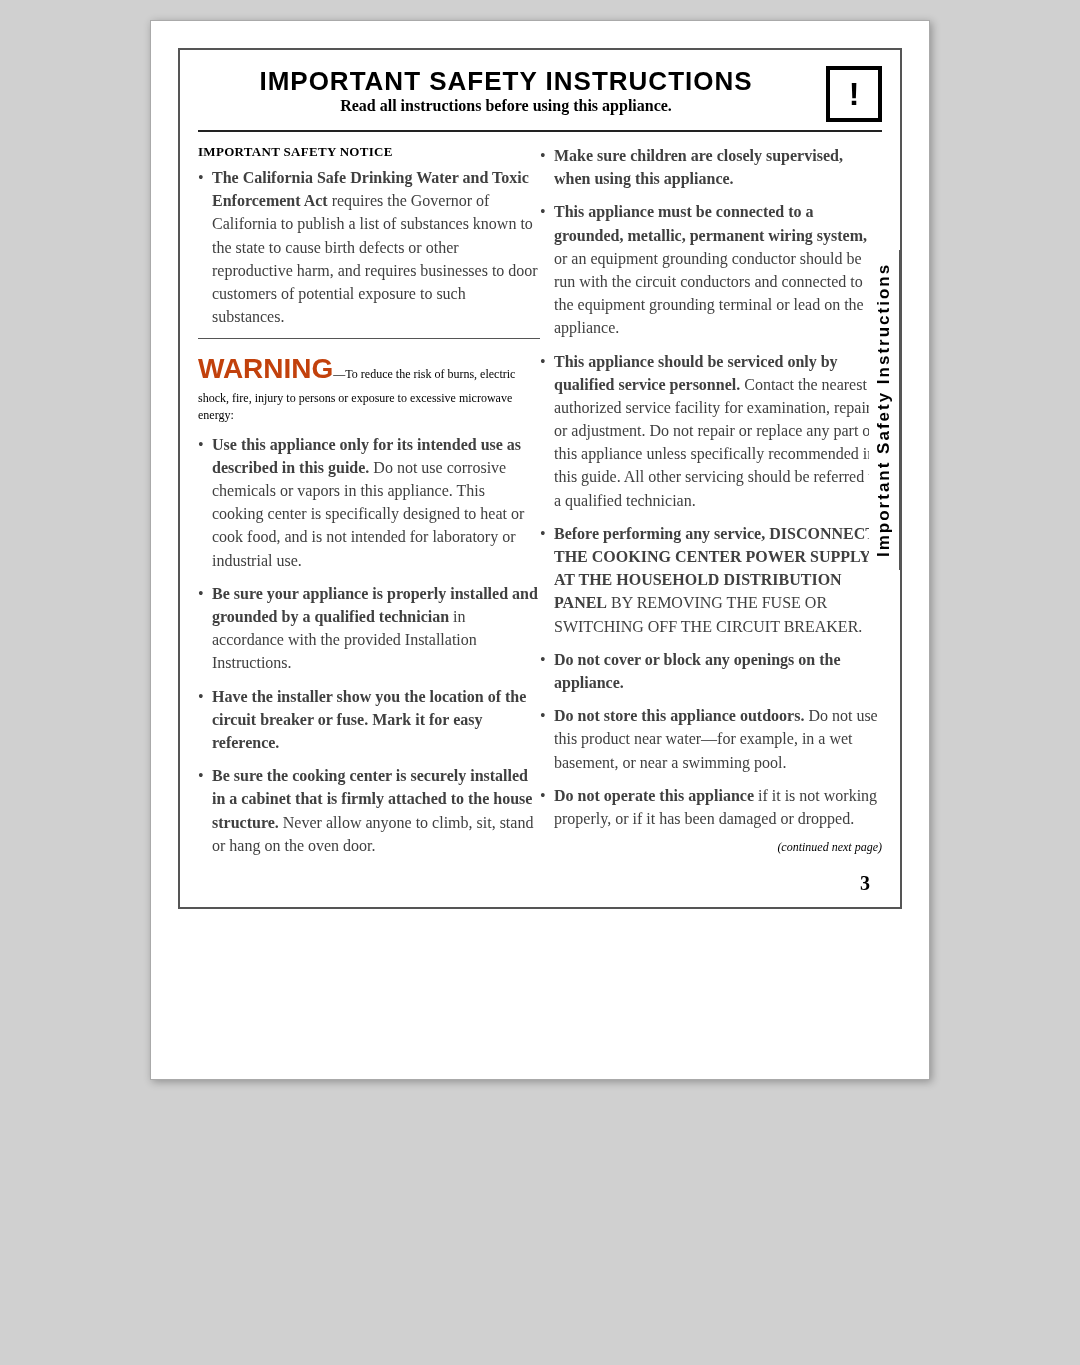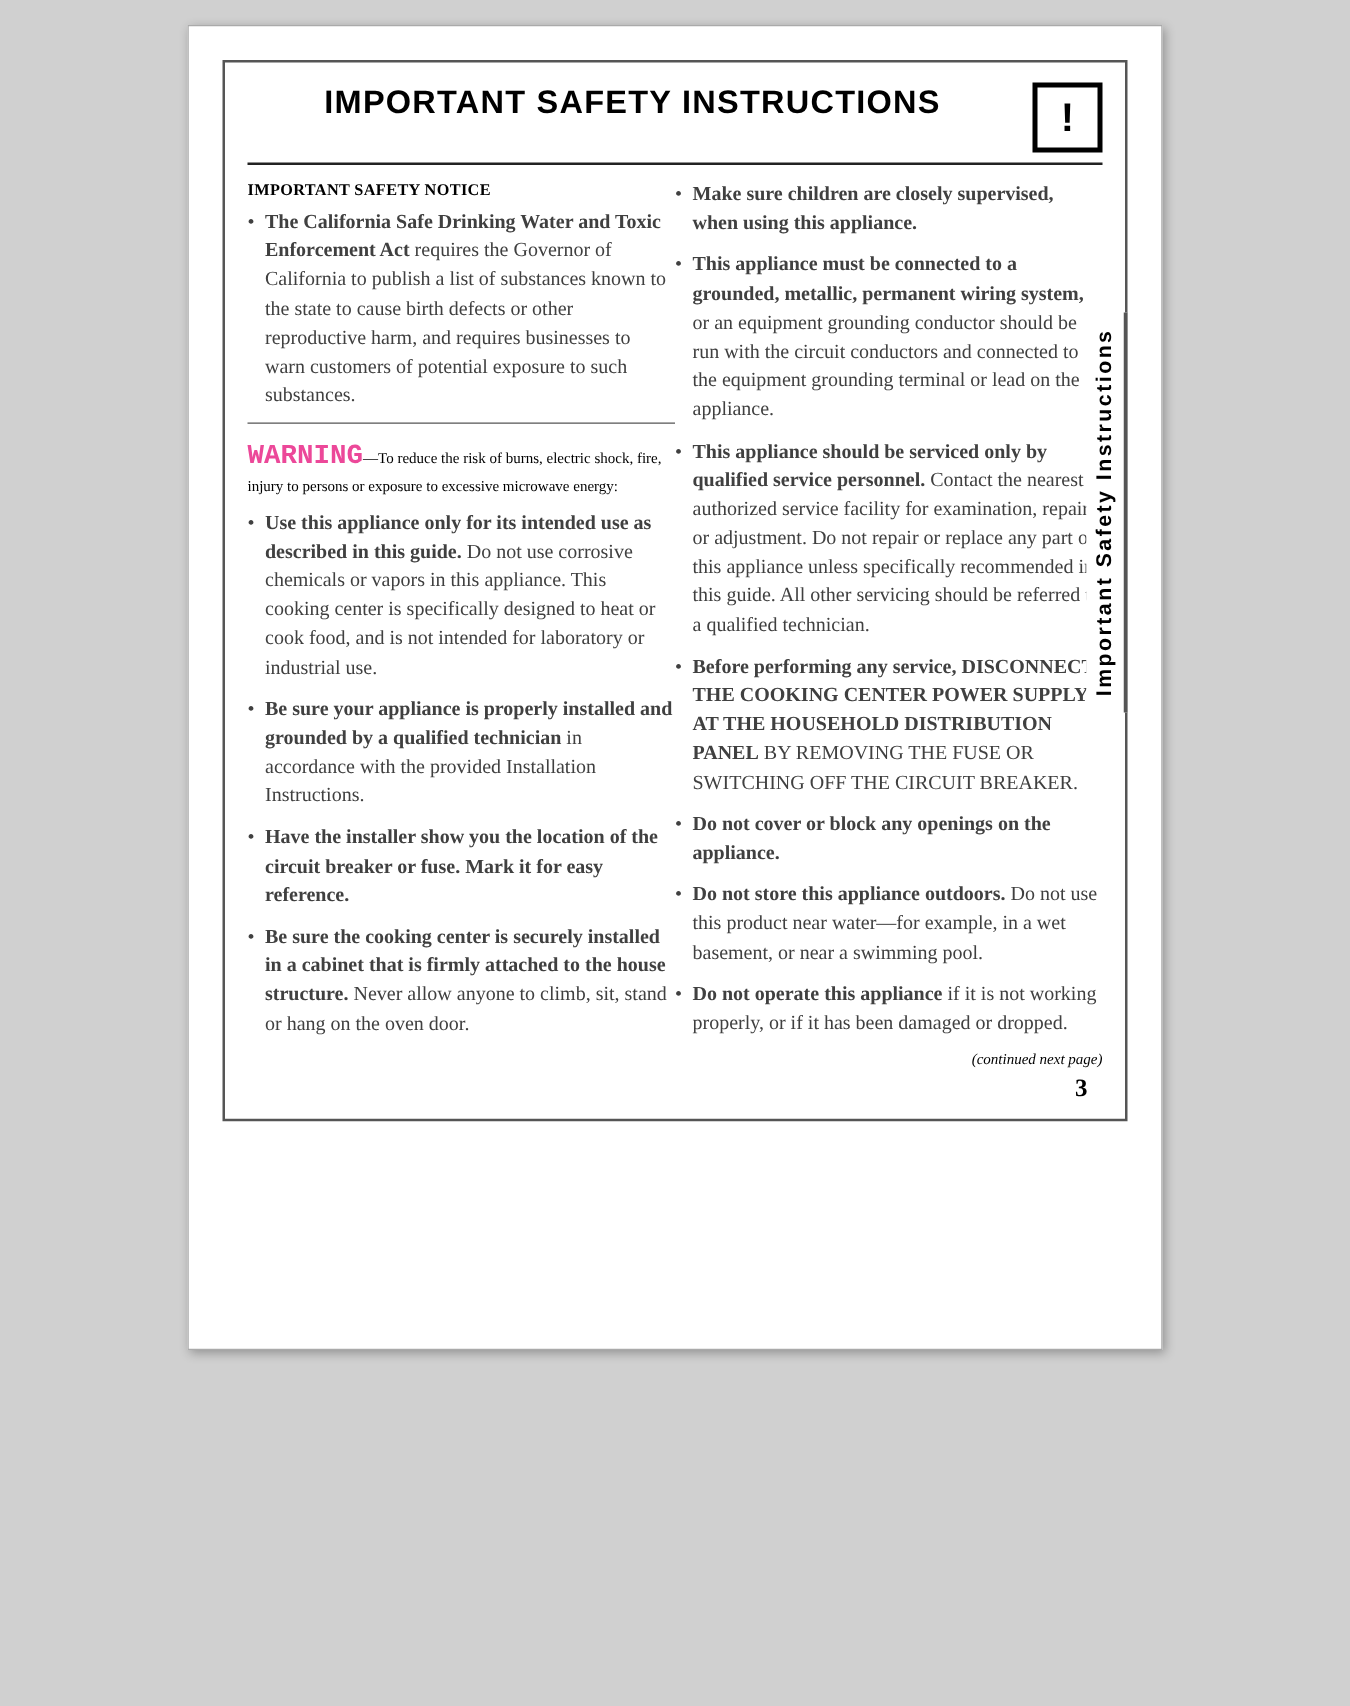--- a/index.html
+++ b/index.html
@@ -114,24 +114,24 @@
       margin: 10px 0;
     }
 
     .warning-para {
       font-size: 12px;
       color: #000;
       margin-bottom: 8px;
       line-height: 1.45;
     }
     .warning-word {
-      font-size: 22px;
+      font-size: 28px;
       font-weight: 900;
-      font-family: Liberation Mono, monospace;
-      color: #ec4899;
+      font-family: Liberation Sans, sans-serif;
+      color: #c2410c;
     }
 
     .page-number {
       position: absolute;
       bottom: 12px;
       right: 30px;
       font-size: 20px;
       font-weight: 700;
       color: #000;
     }
@@ -156,35 +156,36 @@
 </head>
 <body>
 
 <div class="page">
   <div class="outer-border">
     <div class="inner-content">
 
       <div class="header-section">
         <div class="header-text">
           <div class="header-title">IMPORTANT SAFETY INSTRUCTIONS</div>
+          <div class="header-subtitle">Read all instructions before using this appliance.</div>
         </div>
         <div class="warning-icon">
           <span class="warning-icon-inner">!</span>
         </div>
       </div>
 
       <div class="content-columns">
 
         <div class="left-col">
 
           <div class="section-title">IMPORTANT SAFETY NOTICE</div>
 
           <ul class="bullet-list">
             <li>
-              <span class="bold">The California Safe Drinking Water and Toxic Enforcement Act</span><span> requires the Governor of California to publish a list of substances known to the state to cause birth defects or other reproductive harm, and requires businesses to warn customers of potential exposure to such substances.</span>
+              <span class="bold">The California Safe Drinking Water and Toxic Enforcement Act</span><span> requires the Governor of California to publish a list of substances known to the state to cause birth defects or other reproductive harm, and requires businesses to door customers of potential exposure to such substances.</span>
             </li>
           </ul>
 
           <hr class="divider">
 
 
           <p class="warning-para">
             <span class="warning-word">WARNING</span><span>—To reduce the risk of burns, electric shock, fire, injury to persons or exposure to excessive microwave energy:</span>
           </p>
 

